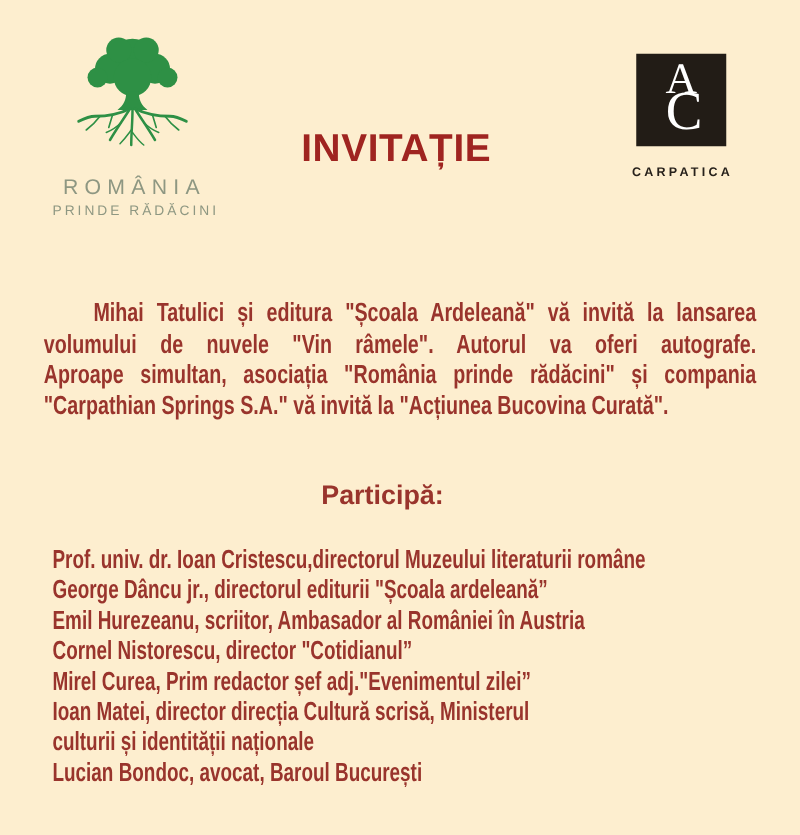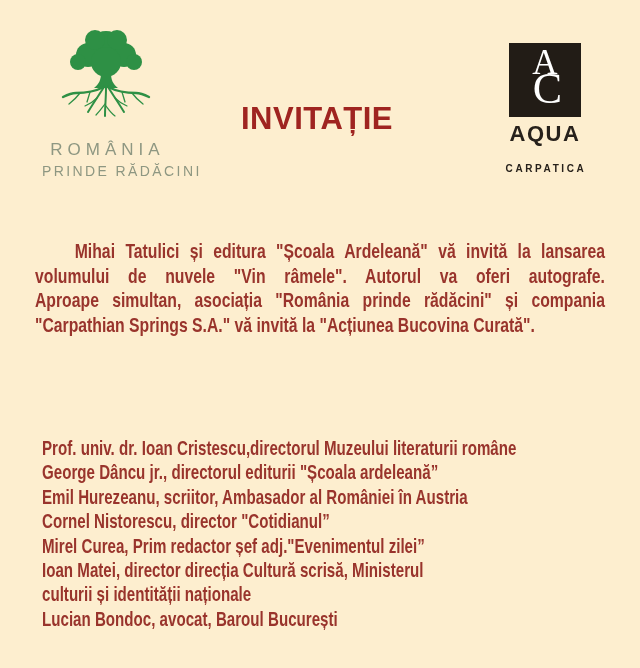--- a/index.html
+++ b/index.html
@@ -16,21 +16,21 @@
   .tree-logo { position:absolute; left:40px; top:26px; width:132px; text-align:center; }
   .tree-svg { display:block; margin:0 auto; }
   .tree-svg .leaf, .tree-svg .trunk { fill: var(--tree-green, #2e9045); }
   .tree-svg .roots path { stroke: var(--tree-green, #2e9045); fill:none; }
   .tree-title {
     margin-top:20px; font-size:17px; font-weight:400;
     letter-spacing:5px; text-indent:3px;
     color: var(--logo-text-green, #8e9782); white-space:nowrap;
   }
   .tree-sub {
-    margin-top:3px; font-size:14px; font-weight:400;
+    margin-top:3px; font-size:11px; font-weight:400;
     letter-spacing:2.4px; text-indent:2px;
     color: var(--logo-text-green, #8e9782); white-space:nowrap;
   }
 
   
   .main-title {
     position:absolute; left:11px; top:101px; width:612px;
     text-align:center; font-size:31px; font-weight:bold;
     letter-spacing:0.5px; color: var(--title-red, #9f2420);
   }
@@ -106,31 +106,31 @@
     <div class="tree-sub">PRINDE RĂDĂCINI</div>
   </div>
 
   <div class="main-title">INVITAȚIE</div>
 
   <div class="aqua-logo">
     <div class="ac-square">
       <span class="ac-a">A</span>
       <span class="ac-c">C</span>
     </div>
-    <div class="aqua-name">AQUA</div>
     <div class="aqua-sub">CARPATICA</div>
   </div>
 
   <div class="invitation">
     <div class="inv-line first">Mihai Tatulici și editura "Școala Ardeleană" vă invită la lansarea</div>
     <div class="inv-line">volumului de nuvele "Vin râmele". Autorul va oferi autografe.</div>
     <div class="inv-line">Aproape simultan, asociația "România prinde rădăcini" și compania</div>
     <div class="inv-line last">"Carpathian Springs S.A." vă invită la "Acțiunea Bucovina Curată".</div>
   </div>
 
+  <div class="participa-heading">Participă:</div>
 
   <div class="participants-list">
     <div class="participant-row">Prof. univ. dr. Ioan Cristescu,directorul Muzeului literaturii române</div>
     <div class="participant-row">George Dâncu jr., directorul editurii "Școala ardeleană”</div>
     <div class="participant-row">Emil Hurezeanu, scriitor, Ambasador al României în Austria</div>
     <div class="participant-row">Cornel Nistorescu, director "Cotidianul”</div>
     <div class="participant-row">Mirel Curea, Prim redactor șef adj."Evenimentul zilei”</div>
     <div class="participant-row">Ioan Matei, director direcția Cultură scrisă, Ministerul</div>
     <div class="participant-row">culturii și identității naționale</div>
     <div class="participant-row">Lucian Bondoc, avocat, Baroul București</div>

